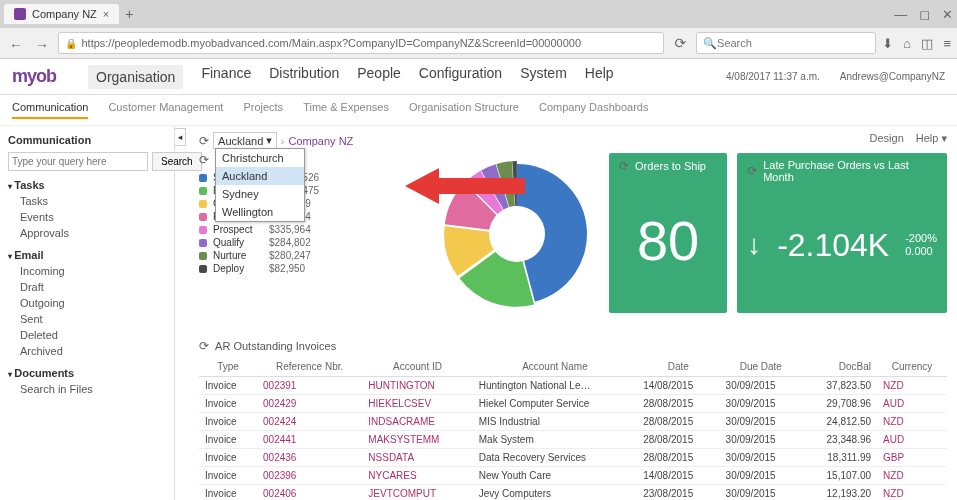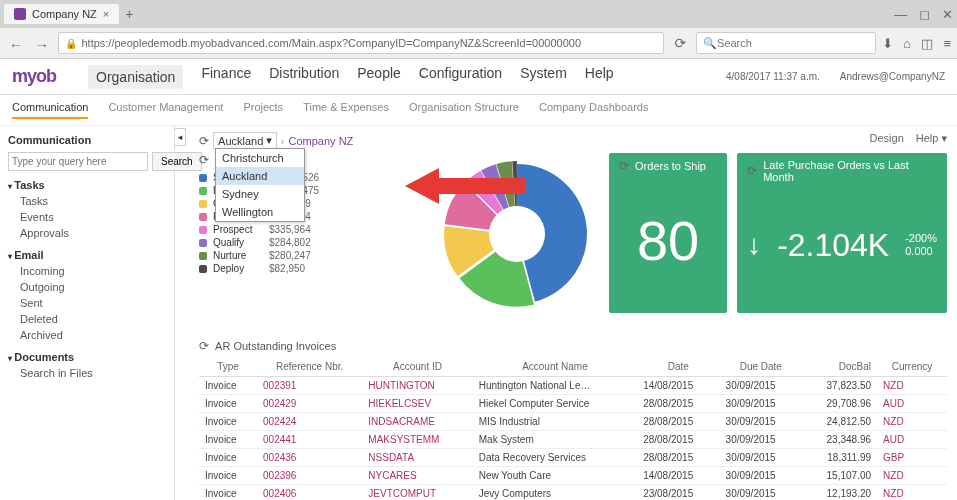--- a/index.html
+++ b/index.html
@@ -146,20 +146,21 @@
     <div id="sb-groups">
         <div class="sb-group">
           <div class="sb-group-title">Tasks</div>
           <div class="sb-item">Tasks</div>
           <div class="sb-item">Events</div>
           <div class="sb-item">Approvals</div>
         </div>
         <div class="sb-group">
           <div class="sb-group-title">Email</div>
           <div class="sb-item">Incoming</div>
+          <div class="sb-item">Draft</div>
           <div class="sb-item">Outgoing</div>
           <div class="sb-item">Sent</div>
           <div class="sb-item">Deleted</div>
           <div class="sb-item">Archived</div>
         </div>
         <div class="sb-group">
           <div class="sb-group-title">Documents</div>
           <div class="sb-item">Search in Files</div>
         </div>
       </div>

